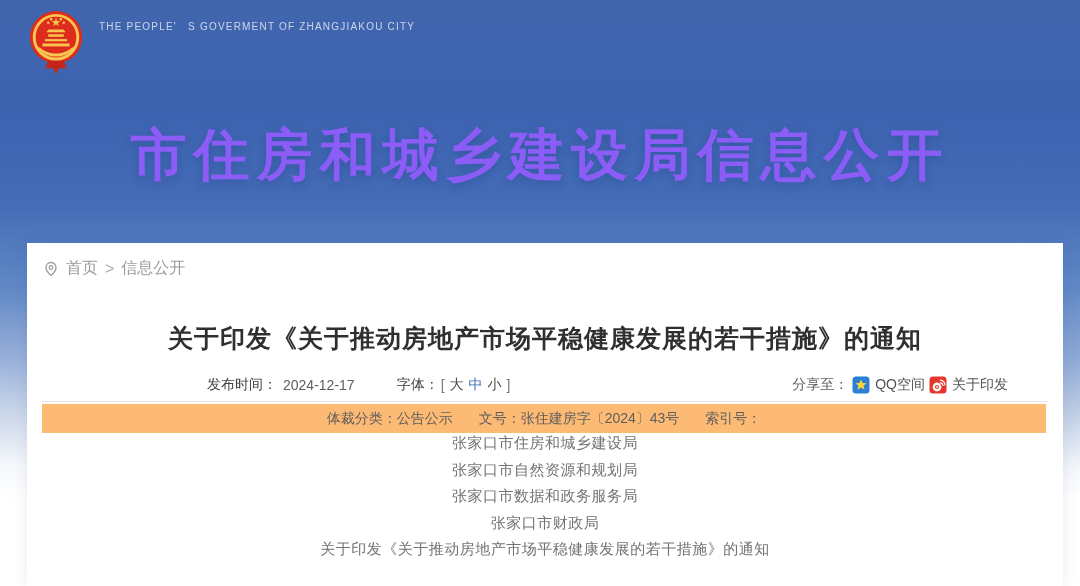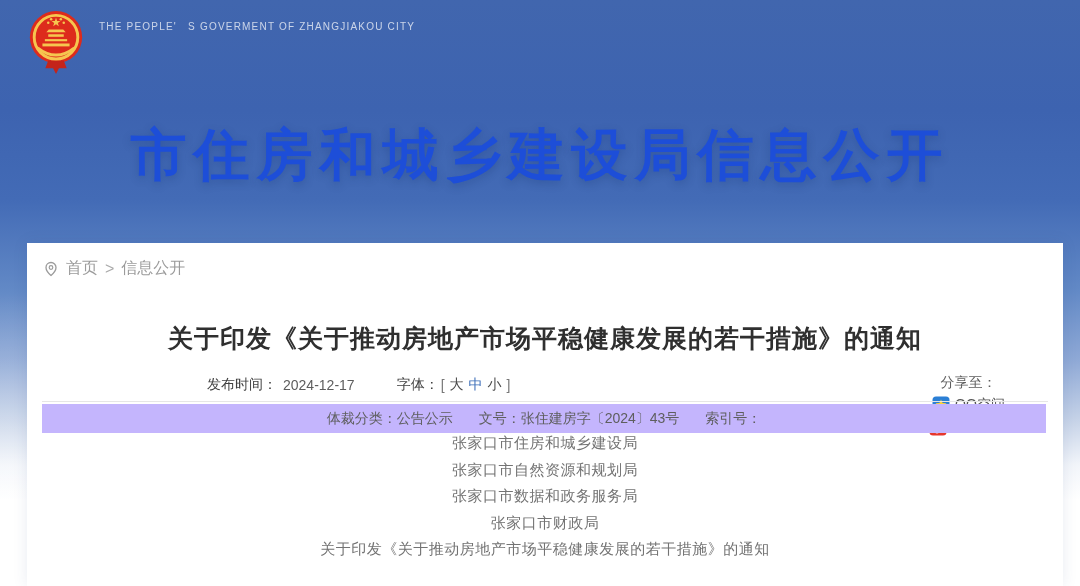--- a/index.html
+++ b/index.html
@@ -30,21 +30,21 @@
     font-size:31px;font-weight:700;letter-spacing:2px;line-height:34px;
     text-shadow:0 1px 2px rgba(20,50,110,.35);
   }
   .site-name-en{
     margin-top:4px;font-size:10px;letter-spacing:1.2px;
     color:rgba(255,255,255,.72);font-weight:400;
   }
   
   .banner-title{
     position:absolute;left:0;top:118px;width:1080px;text-align:center;z-index:2;
-    color:#1d4ed8;font-size:56px;font-weight:700;letter-spacing:7px;
+    color:#8b5cf6;font-size:56px;font-weight:700;letter-spacing:7px;
     text-shadow:0 3px 8px rgba(20,50,110,.28);
   }
   
   .panel{
     position:absolute;left:27px;top:243px;width:1036px;height:343px;
     background:#ffffff;z-index:4;
     box-shadow:0 0 14px rgba(40,70,130,.10);
   }
   
   .breadcrumb{
@@ -70,29 +70,29 @@
   .meta-group{display:flex;align-items:center;}
   .meta-label{color:#404040;}
   .meta-value{color:#5d5d5d;margin-left:6px;}
   .font-sizer{display:flex;align-items:center;gap:5px;margin-left:2px;}
   .font-opt{cursor:pointer;color:#4a4a4a;}
   .font-opt.active{color:#3b6db8;}
   .bracket{color:#777;}
   
   .share{
     position:absolute;right:55px;top:0;height:22px;display:flex;align-items:center;gap:4px;
-    font-size:14px;color:#5d5d5d;flex-direction:column;
+    font-size:14px;color:#5d5d5d;
   }
   .share-item{display:flex;align-items:center;gap:5px;cursor:pointer;color:#555;}
   .share-icon{width:18px;height:18px;display:block;}
   
   .divider{position:absolute;left:15px;right:15px;top:158px;border-top:1px solid #e6e6e6;}
   .meta2{
     position:absolute;left:15px;right:17px;top:161px;height:29px;
-    background:#c4b5fd;display:flex;align-items:center;justify-content:center;gap:26px;
+    background:#fdba74;display:flex;align-items:center;justify-content:center;gap:26px;
     font-size:14px;color:#5e5e5e;
   }
   .meta2 .grp{white-space:nowrap;}
   
   .doc-body{
     position:absolute;left:0;top:187px;width:100%;text-align:center;
     font-size:15px;color:#737373;line-height:26.5px;letter-spacing:0.5px;
   }
 </style>
 </head>

